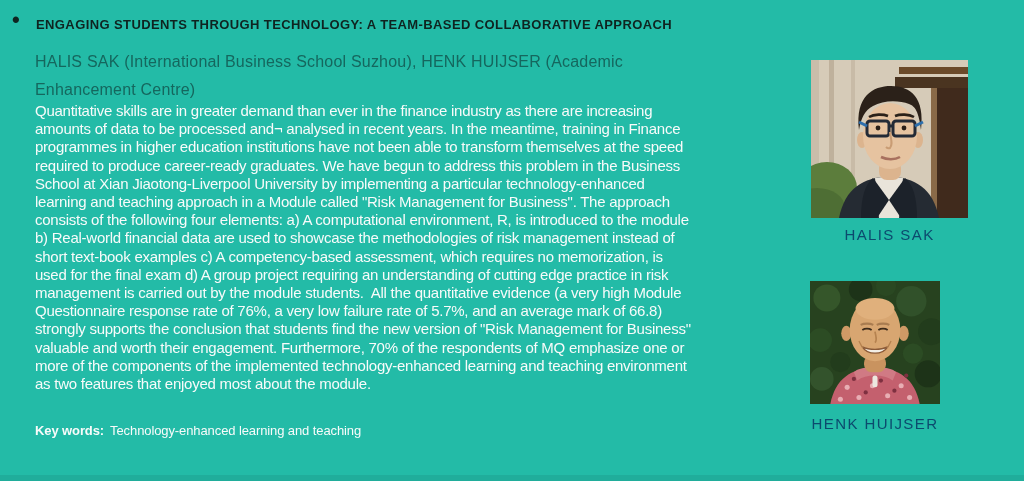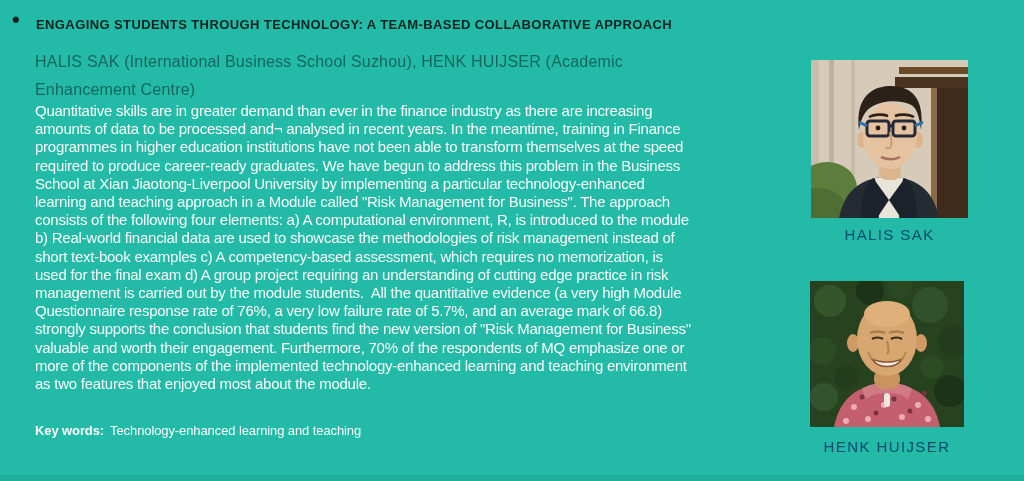--- a/index.html
+++ b/index.html
@@ -72,21 +72,21 @@
     text-align: right;
   }
   .keywords .kw-label { font-weight: bold; }
   .keywords .kw-value { margin-left: 6px; }
 
   .speaker {
     position: absolute;
     text-align: center;
   }
   .speaker-1 { left: 811px; top: 60px; width: 157px; }
-  .speaker-2 { left: 810px; top: 281px; width: 154px; }
+  .speaker-2 { left: 810px; top: 281px; width: 130px; }
   .speaker .photo {
     display: block;
     width: 100%;
   }
   .speaker .photo svg { display: block; width: 100%; height: auto; }
   .caption {
     display: block;
     margin-top: 8px;
     font-size: 15px;
     letter-spacing: 1.4px;

